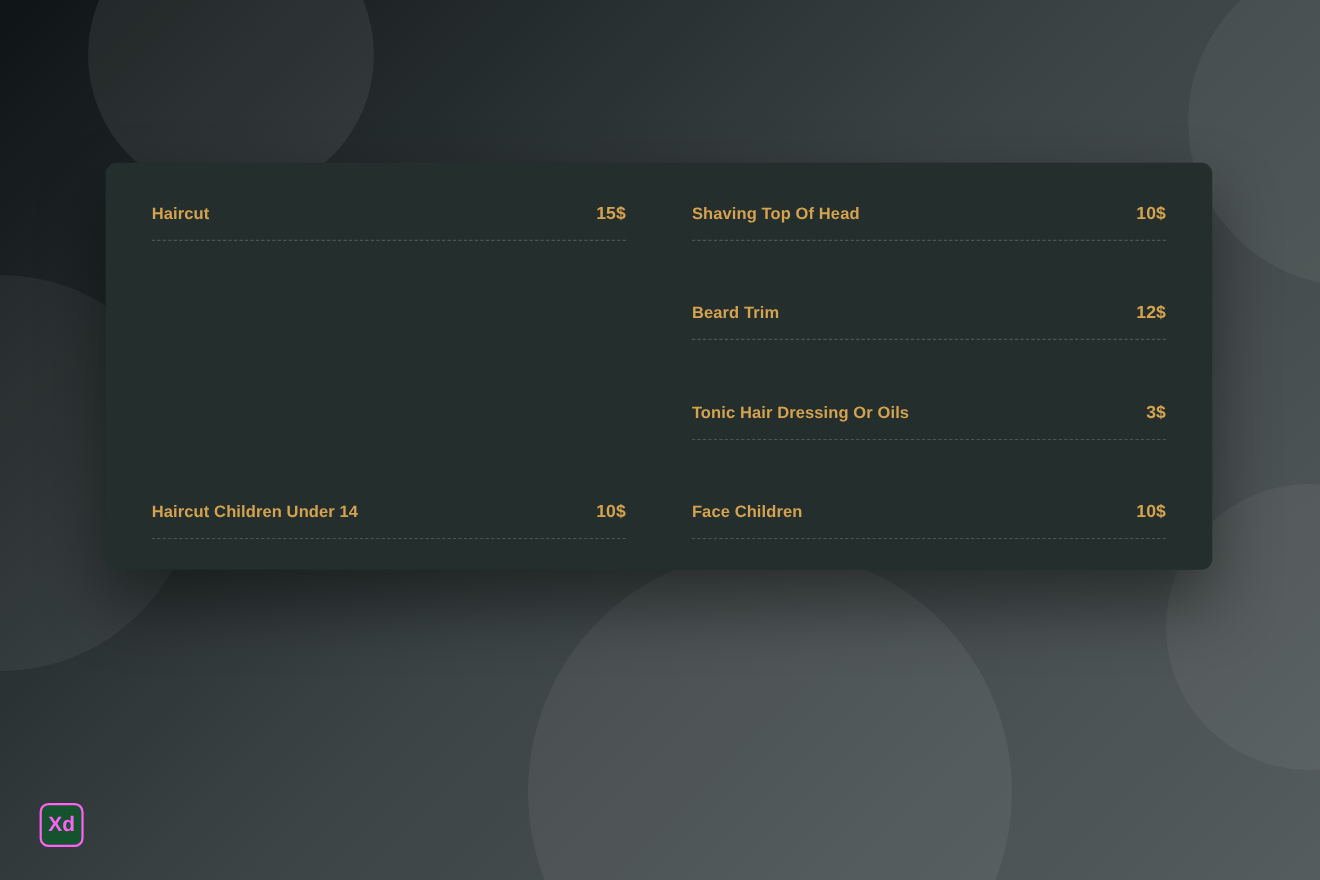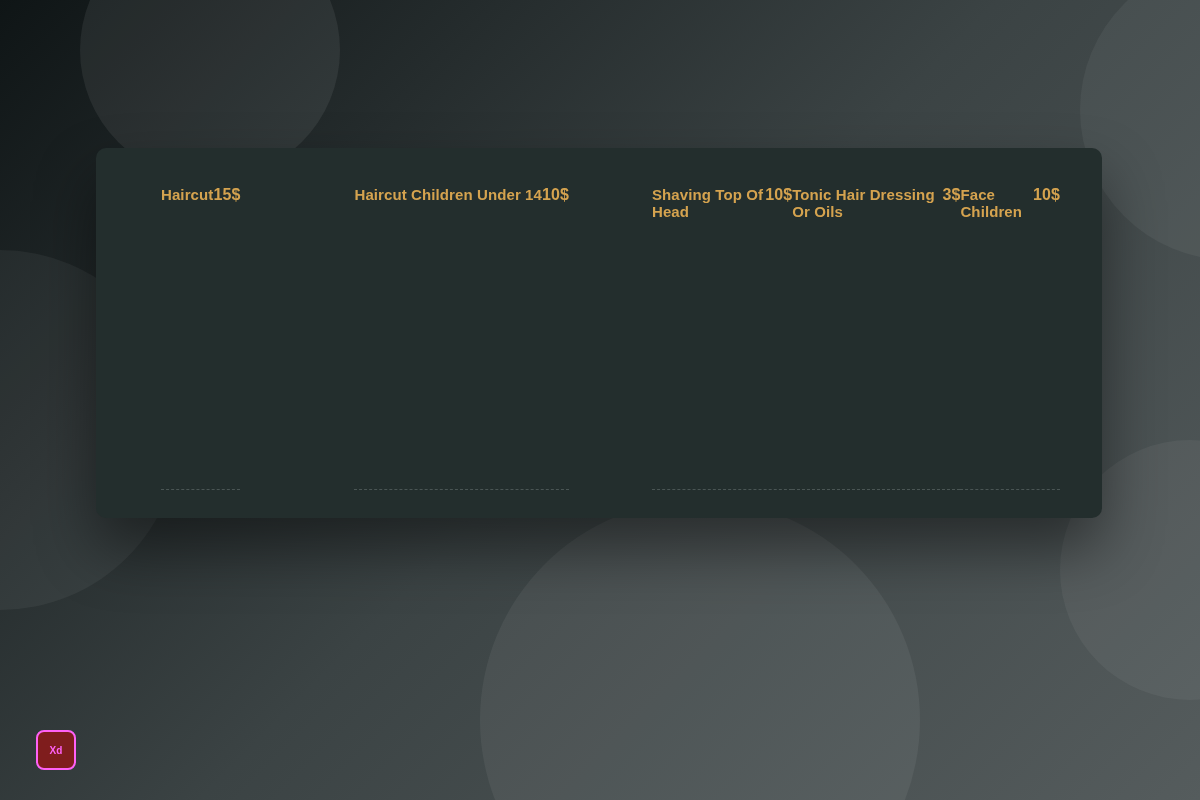--- a/index.html
+++ b/index.html
@@ -30,23 +30,22 @@
     background: #232e2d;
     border-radius: 10px;
     box-shadow: 0 30px 60px rgba(0,0,0,0.45);
     padding: 38px 42px 28px 42px;
     display: flex;
     gap: 60px;
   }
   .col {
     flex: 1;
     display: flex;
-    flex-direction: row;
+    flex-direction: column;
     justify-content: space-between;
-    margin-left: 23px;
   }
   .row {
     padding-bottom: 14px;
     border-bottom: 1px dashed #4a5554;
   }
   .line {
     display: flex;
     justify-content: space-between;
     align-items: baseline;
     color: #d5a34f;
@@ -61,28 +60,28 @@
     left: 36px;
     bottom: 30px;
     display: flex;
     align-items: center;
     gap: 12px;
     color: #e7e9e9;
   }
   .xd {
     width: 40px; height: 40px;
     border-radius: 8px;
-    background: #7f1d1d;
+    background: #14532d;
     border: 2px solid #ff61f6;
     display: flex;
     align-items: center;
     justify-content: center;
     color: #ff61f6;
     font-weight: 700;
-    font-size: 10px;
+    font-size: 19px;
     font-family: Arial, sans-serif;
     text-align: center;
   }
   .ftext { font-size: 13px; line-height: 1.4; font-weight: 600;}
   .ftext .sub { font-weight: 500; }
 </style>
 </head>
 <body>
 
 <div class="circ c1"></div>
@@ -109,20 +108,26 @@
 
   <div class="col">
     <div class="row">
       <div class="line">
         <span>Shaving Top Of Head</span>
         <span class="price">10$</span>
       </div>
     </div>
     <div class="row">
       <div class="line">
+        <span>Beard Trim</span>
+        <span class="price">12$</span>
+      </div>
+    </div>
+    <div class="row">
+      <div class="line">
         <span>Tonic Hair Dressing Or Oils</span>
         <span class="price">3$</span>
       </div>
     </div>
     <div class="row">
       <div class="line">
         <span>Face Children</span>
         <span class="price">10$</span>
       </div>
     </div>

